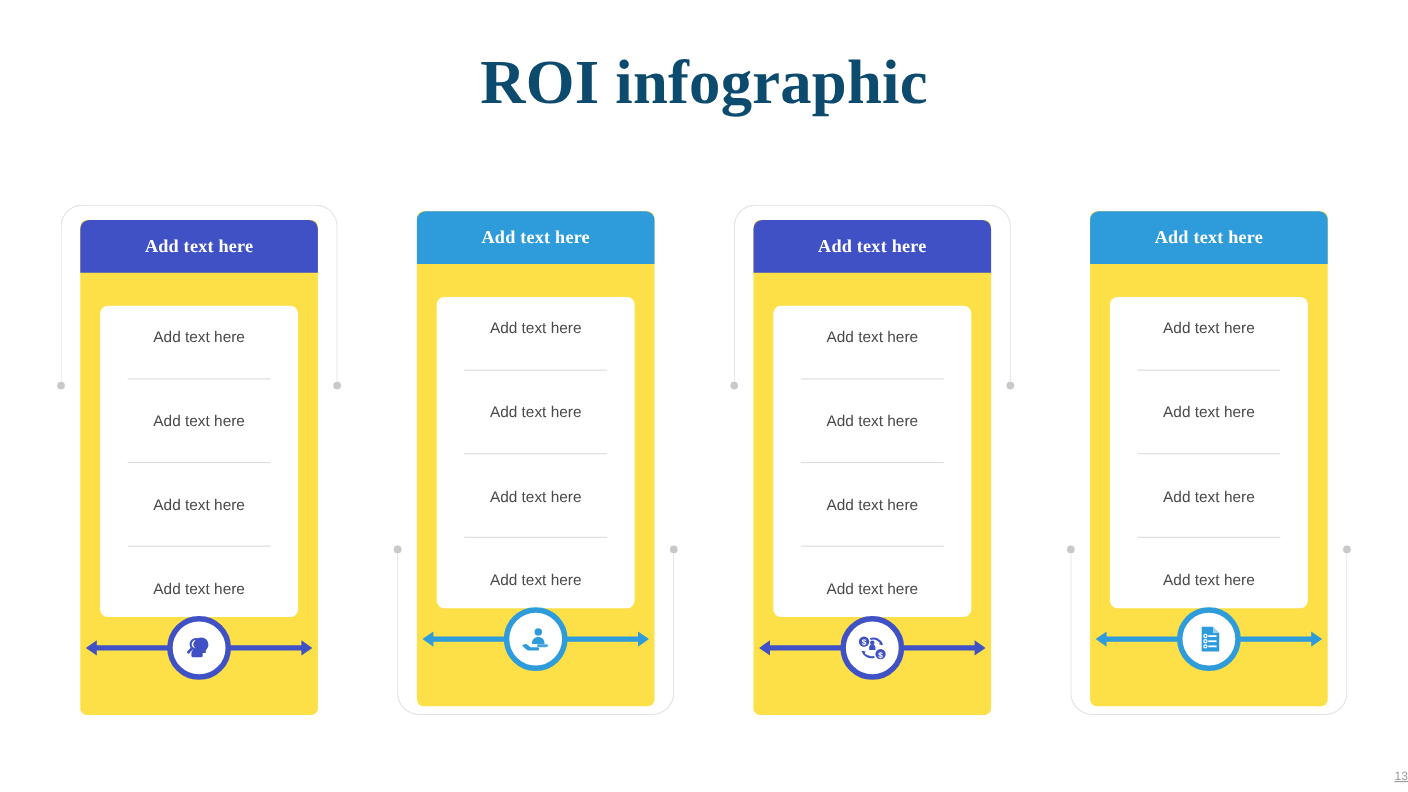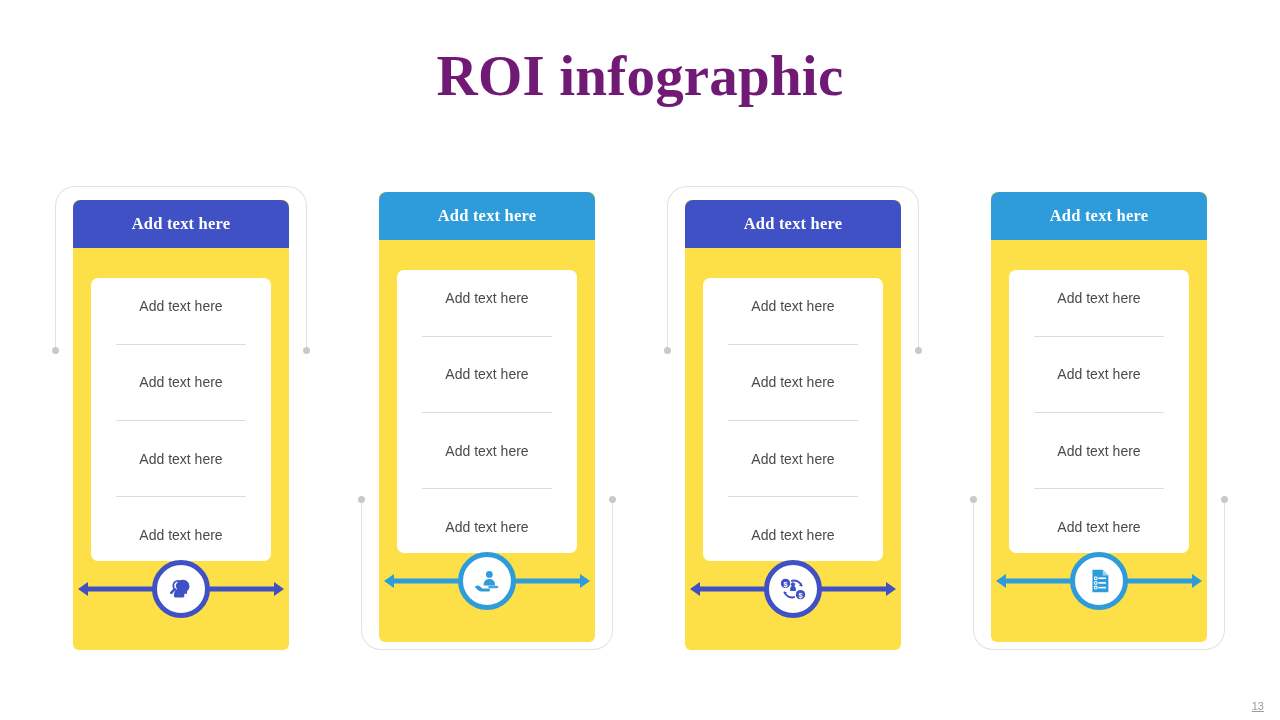--- a/index.html
+++ b/index.html
@@ -28,21 +28,21 @@
   .page-title {
     position: absolute;
     top: 41px;
     left: 0;
     width: 1280px;
     text-align: center;
     font-family: "Liberation Serif", serif;
     font-weight: bold;
     font-size: 57px;
     line-height: 70px;
-    color: #701a75;
+    color: #0c4a6e;
     letter-spacing: 0.2px;
   }
 
   
   .columns {
     position: absolute;
     top: 0;
     left: 0;
     width: 1280px;
     height: 720px;
@@ -185,21 +185,21 @@
     display: flex;
     align-items: center;
     justify-content: center;
   }
 
   .badge svg { display: block; }
 
   
   .page-number {
     position: absolute;
-    right: 16px;
+    right: 0;
     bottom: 8px;
     font-family: "Liberation Sans", sans-serif;
     font-size: 11px;
     color: #9A9A9A;
     text-decoration: underline;
   }
 </style>
 </head>
 <body>
 

